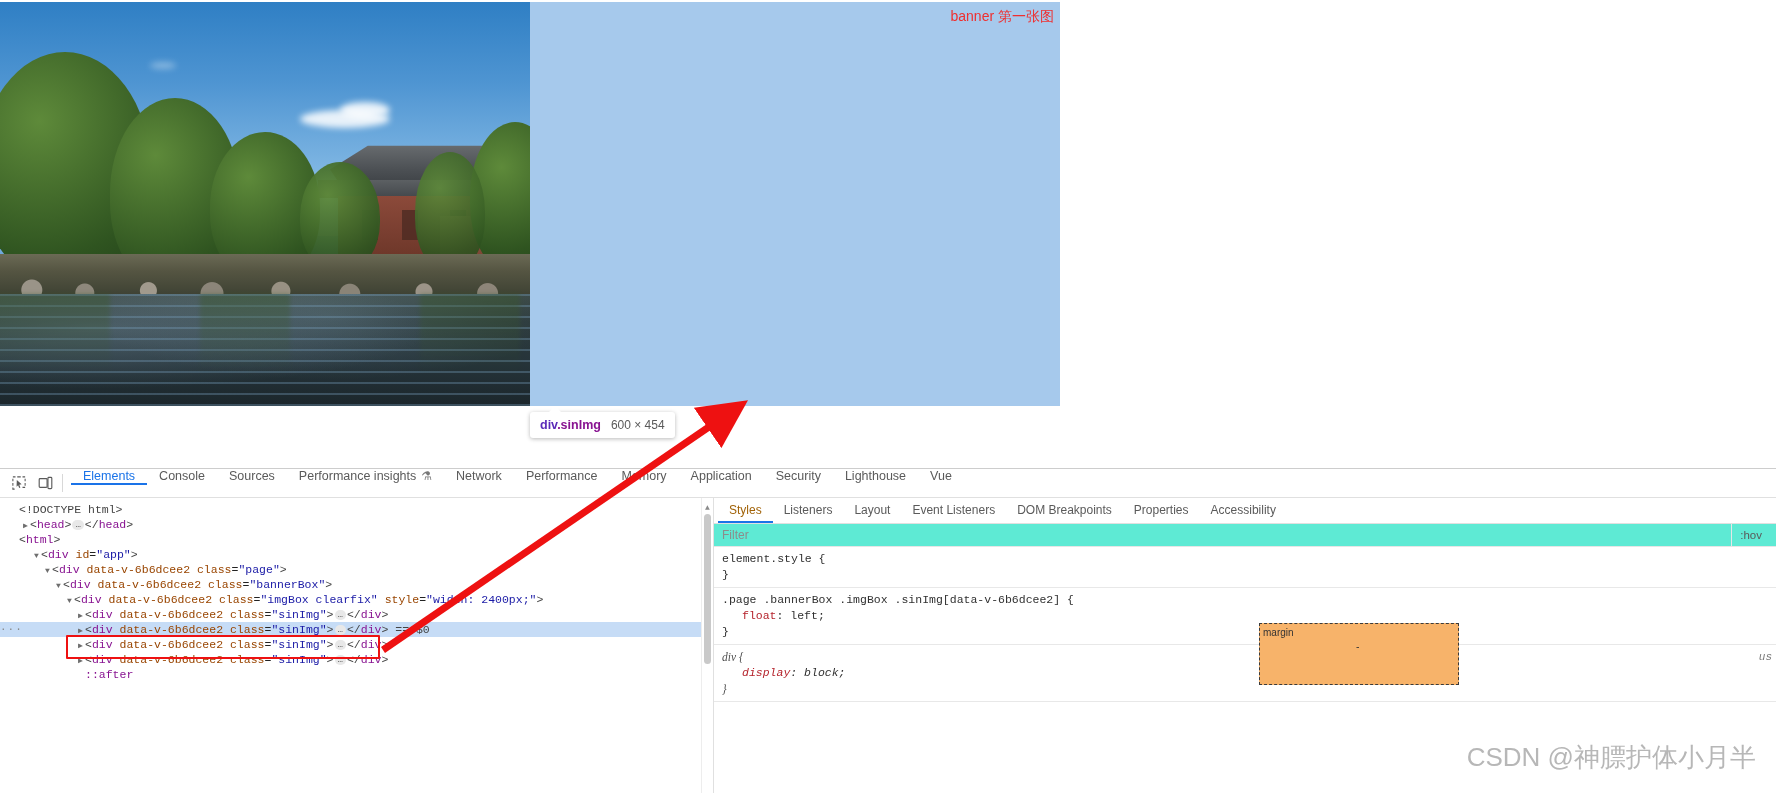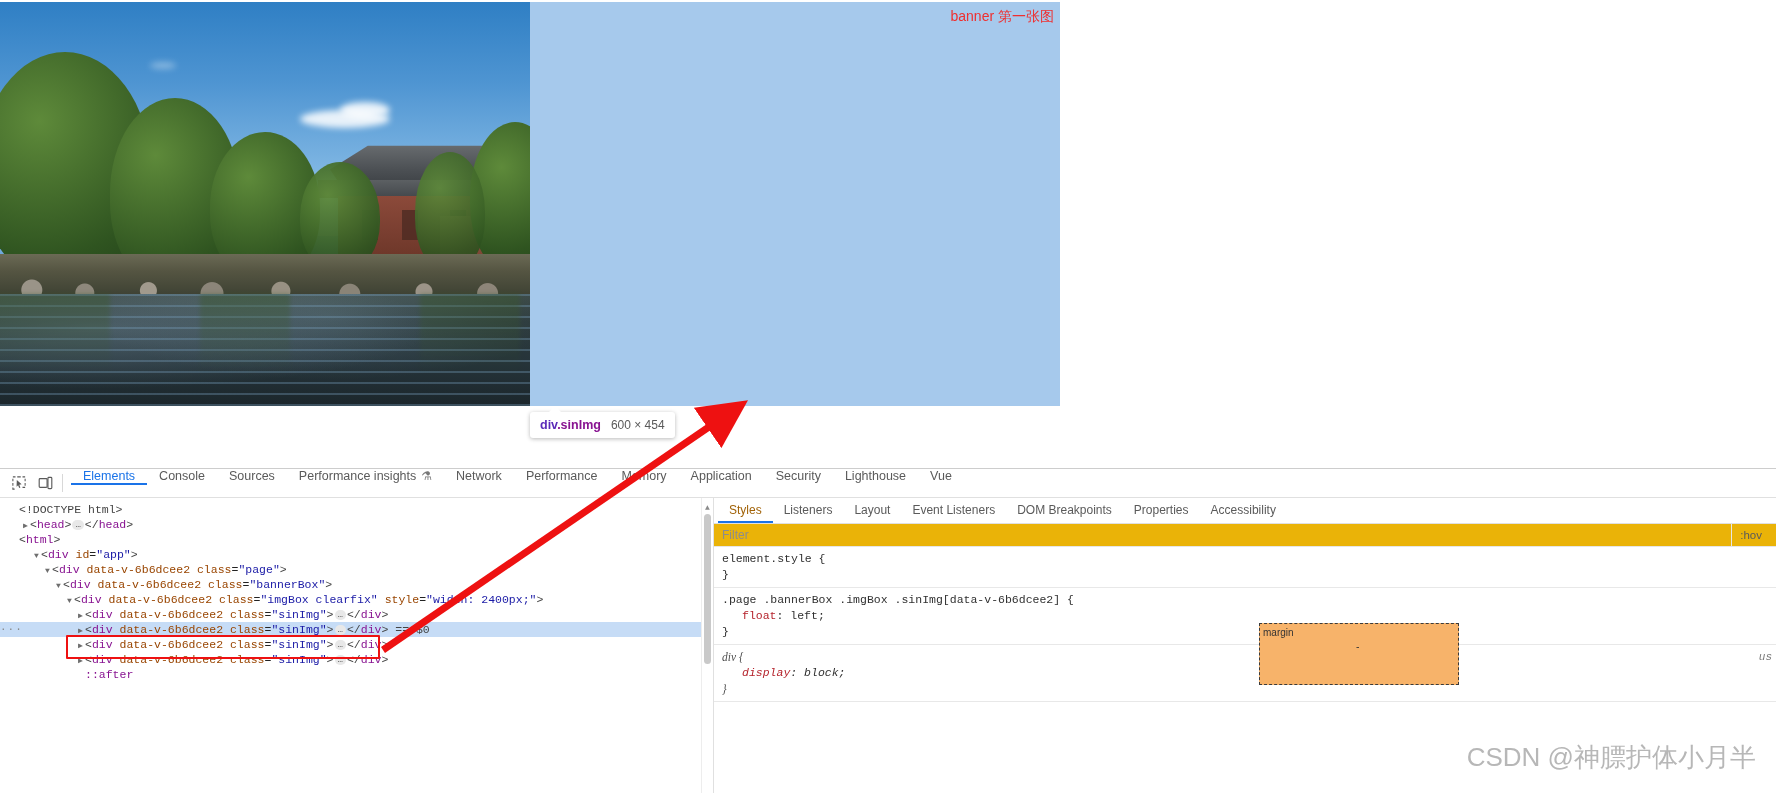--- a/index.html
+++ b/index.html
@@ -244,21 +244,21 @@
     border-bottom:1px solid #e0e0e0;padding-left:4px;
   }
   .st-tab{
     display:flex;align-items:center;padding:0 11px;font-size:12px;
     color:#5a5a5a;cursor:pointer;border-bottom:2px solid transparent;white-space:nowrap;
   }
   .st-tab.active{color:#a16207;border-bottom-color:#1a73e8;}
 
   #filter-bar{
     height:22px;min-height:22px;display:flex;align-items:flex-start;
-    border-bottom:1px solid #e6e6e6;background:#eab308;
+    border-bottom:1px solid #e6e6e6;background:#5eead4;
   }
   #filter-input{
     flex:1;border:none;outline:none;height:20px;
     font-size:12px;color:#333;padding-left:8px;background:transparent;
     font-family:"Liberation Sans", sans-serif;
   }
   #filter-input::placeholder{color:#8c8c8c;}
   .filter-right{
     display:flex;align-items:center;gap:6px;padding-right:14px;
     border-left:1px solid #e6e6e6;height:100%;padding-left:8px;

